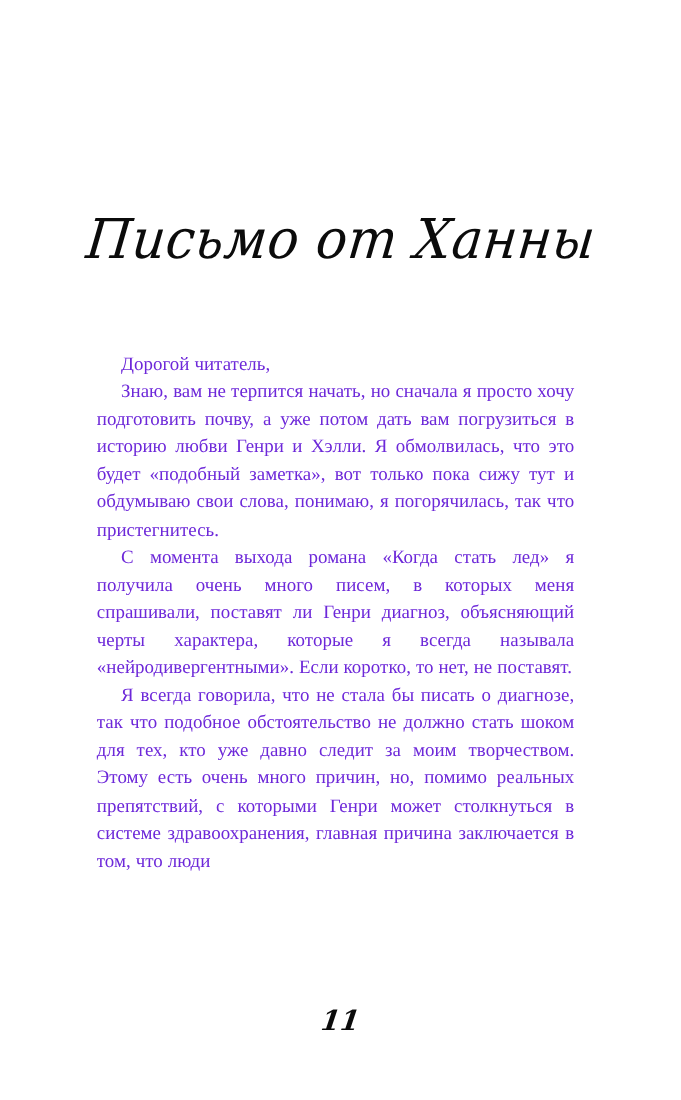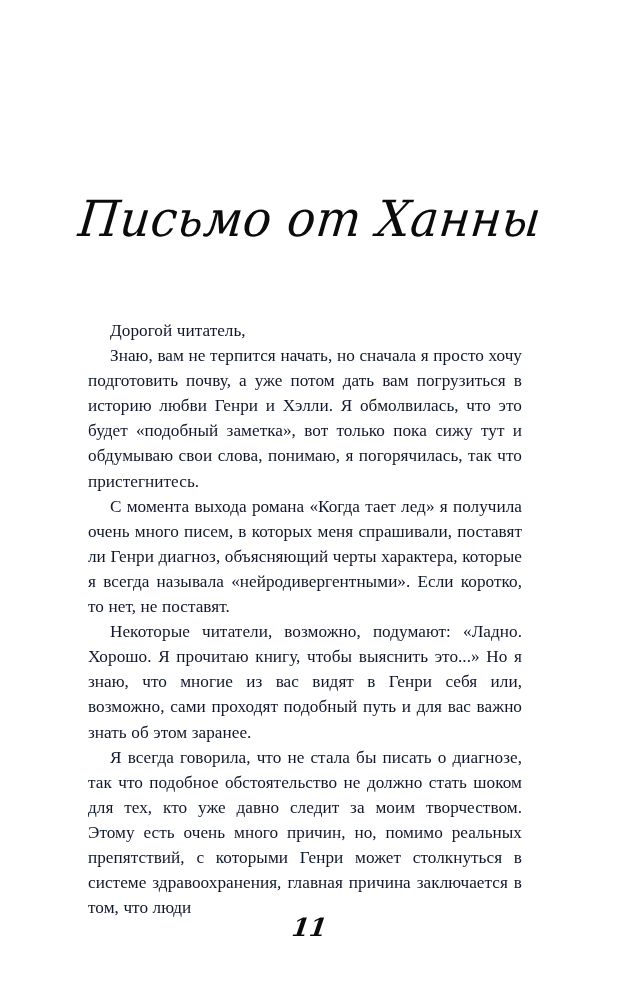--- a/index.html
+++ b/index.html
@@ -54,21 +54,21 @@
 
   .para {
     margin: 0;
     text-align: justify;
     text-align-last: left;
     text-indent: 22px;
     font-size: 17.2px;
     line-height: 25.1px;
     letter-spacing: 0.04px;
     word-spacing: 0.2px;
-    color: #0f172a;
+    color: #6d28d9;
     hyphens: manual;
   }
 
   .para + .para {
     margin-top: 0;
   }
 
   
   .folio {
     position: absolute;
@@ -88,20 +88,19 @@
 </head>
 <body>
 
 <div class="page">
 
   <h1 class="chapter-title">Письмо от Ханны</h1>
 
   <div class="text-block">
     <p class="para">Дорогой читатель,</p>
     <p class="para">Знаю, вам не терпится начать, но сначала я просто хочу подготовить почву, а уже потом дать вам погрузиться в историю любви Генри и Хэлли. Я обмолвилась, что это будет «подобный заметка», вот только пока сижу тут и обдумываю свои слова, понимаю, я погорячилась, так что пристегнитесь.</p>
-    <p class="para">С момента выхода романа «Когда тает лед» я получила очень много писем, в которых меня спрашивали, поставят ли Генри диагноз, объясняющий черты характера, которые я всегда называла «нейродивергентными». Если коротко, то нет, не поставят.</p>
-    <p class="para">Некоторые читатели, возможно, подумают: «Ладно. Хорошо. Я прочитаю книгу, чтобы выяснить это...» Но я знаю, что многие из вас видят в Генри себя или, возможно, сами проходят подобный путь и для вас важно знать об этом заранее.</p>
+    <p class="para">С момента выхода романа «Когда стать лед» я получила очень много писем, в которых меня спрашивали, поставят ли Генри диагноз, объясняющий черты характера, которые я всегда называла «нейродивергентными». Если коротко, то нет, не поставят.</p>
     <p class="para">Я всегда говорила, что не стала бы писать о диагнозе, так что подобное обстоятельство не должно стать шоком для тех, кто уже давно следит за моим творчеством. Этому есть очень много причин, но, помимо реальных препятствий, с которыми Генри может столкнуться в системе здравоохранения, главная причина заключается в том, что люди</p>
   </div>
 
   <div class="folio">11</div>
 
 </div>
 
 </body></html>

